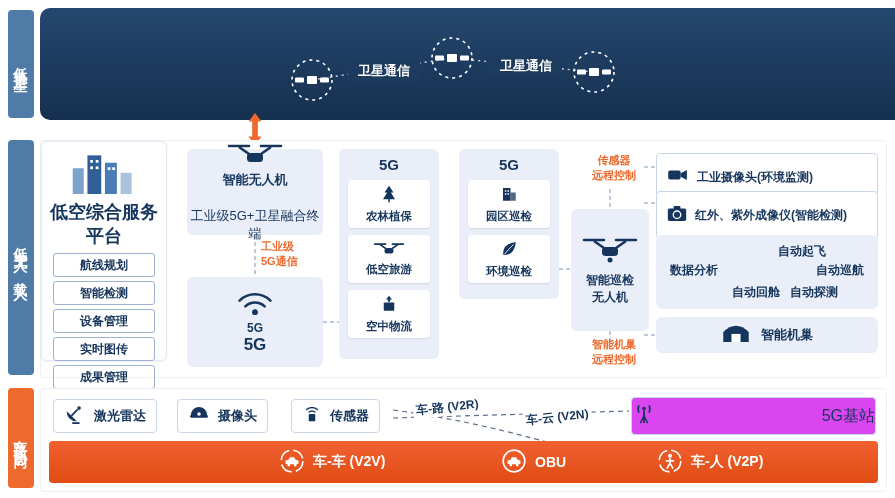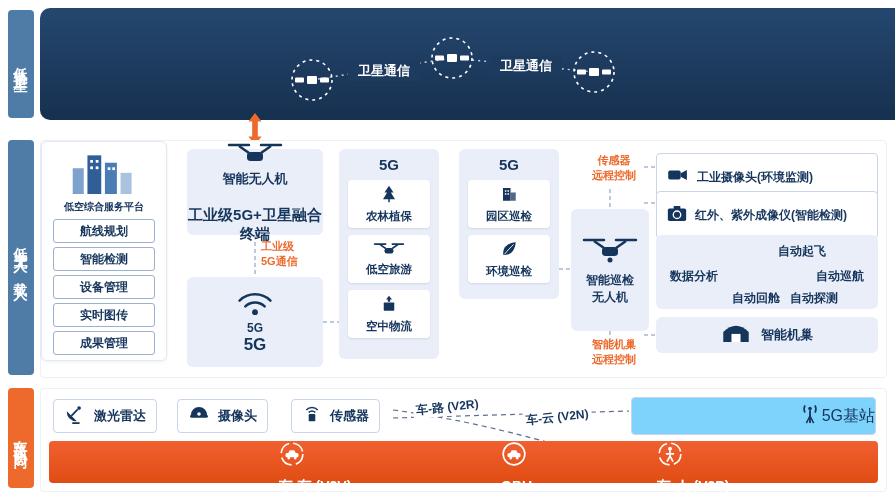--- a/index.html
+++ b/index.html
@@ -23,58 +23,58 @@
   .dash2{stroke:#5f708c;stroke-width:1.2;stroke-dasharray:5 4;fill:none;}
   .satdots{stroke:#cfd9e6;stroke-width:1.4;stroke-dasharray:2 4;fill:none;}
   .sat-link-label{position:absolute;color:#fff;font-weight:bold;font-size:13px;background:#1d3a5f;
                   padding:1px 4px;text-align:center;}
   
   .panel{position:absolute;border-radius:6px;}
   .lightblue{background:#e9eef8;}
   .whitebox{background:#fff;border:1px solid #c9d5e8;border-radius:4px;}
   .platform{left:10px;top:8px;width:124px;height:218px;background:#fff;border:1px solid #e3e9f2;
             border-radius:6px;box-shadow:0 1px 3px rgba(30,60,100,.08);text-align:center;}
-  .platform-title{font-weight:bold;font-size:10px;margin:2px 0 5px 0;}
+  .platform-title{font-weight:bold;font-size:18px;margin:2px 0 5px 0;}
   .pill{width:102px;height:24px;line-height:22px;margin:4px auto 0 auto;border:1px solid #9db1cf;
         border-radius:3px;font-weight:bold;font-size:12px;box-sizing:border-box;}
   .center-col{display:flex;flex-direction:column;align-items:center;justify-content:center;text-align:center;}
   .bold13{font-weight:bold;font-size:13px;}
   .bold12{font-weight:bold;font-size:12px;}
-  .sub10{font-size:15px;font-weight:bold;margin-top:18px;}
+  .sub10{font-size:13px;font-weight:normal;margin-top:18px;}
   .otext{position:absolute;color:#ed6a2c;font-weight:bold;font-size:11px;text-align:center;
          white-space:pre-line;line-height:1.35;}
   .g5h{font-weight:bold;font-size:15px;text-align:center;margin-top:7px;}
   .app-item{width:82px;height:48px;margin:7px auto 0 auto;background:#fff;border-radius:4px;
             box-shadow:0 1px 2px rgba(30,60,100,.12);display:flex;flex-direction:column;
             align-items:center;justify-content:center;gap:2px;}
   .app-label{font-weight:bold;font-size:11.5px;}
   .payload{position:absolute;left:615px;width:222px;height:48px;display:flex;align-items:center;
            gap:8px;padding-left:10px;box-sizing:border-box;}
   .payload .plabel{font-weight:bold;font-size:12px;}
   .caps{position:absolute;left:615px;top:94px;width:222px;height:74px;border-radius:6px;
         background:#e9eef8;font-weight:bold;font-size:12px;box-sizing:border-box;padding:8px 14px;}
   .cap-r1{text-align:center;padding-left:70px;}
-  .cap-r2{display:flex;justify-content:space-between;margin-top:8px;gap:24px;}
+  .cap-r2{display:flex;justify-content:space-between;margin-top:2px;gap:24px;}
   .cap-r3{text-align:center;padding-left:36px;margin-top:5px;display:flex;gap:10px;justify-content:center;}
   .nestbox{position:absolute;left:615px;top:176px;width:222px;height:36px;border-radius:6px;
            background:#e9eef8;display:flex;align-items:center;justify-content:center;gap:10px;}
   .prewrap{white-space:pre-line;}
   
   .sensorbox{position:absolute;top:10px;height:34px;display:flex;align-items:center;gap:8px;
              padding:0 10px;box-sizing:border-box;background:#fff;border:1px solid #c9d5e8;border-radius:4px;}
   .sensorbox .slabel{font-weight:bold;font-size:13px;}
   .linklabel{position:absolute;font-weight:bold;font-size:12px;color:#16355c;background:#fff;
              padding:0 3px;transform:rotate(-6deg);}
-  .station{position:absolute;left:590px;top:8px;width:243px;height:36px;background:#7dd3fc;
+  .station{position:absolute;left:590px;top:8px;width:243px;height:36px;background:#d946ef;
            border:1px solid #c9d5e8;border-radius:4px;display:flex;align-items:center;
-           justify-content:flex-end;gap:0;}
+           justify-content:space-between;gap:0;}
   .obar{position:absolute;left:8px;top:52px;width:829px;height:42px;border-radius:4px;
         background:linear-gradient(180deg,#f06030,#e04c13);}
-  .bus-item{position:absolute;top:0;height:42px;display:flex;align-items:flex-start;gap:8px;
-            color:#fff;font-weight:bold;font-size:14px;flex-direction:column;}
+  .bus-item{position:absolute;top:0;height:42px;display:flex;align-items:center;gap:8px;
+            color:#fff;font-weight:bold;font-size:14px;}
 </style>
 </head>
 <body>
 
 <div class="page">
 
   <div class="vlabel blue" style="left:8px;top:10px;height:108px;">低轨卫星</div>
 
   <div class="sat-band">
     <svg class="overlay" width="845" height="112">

